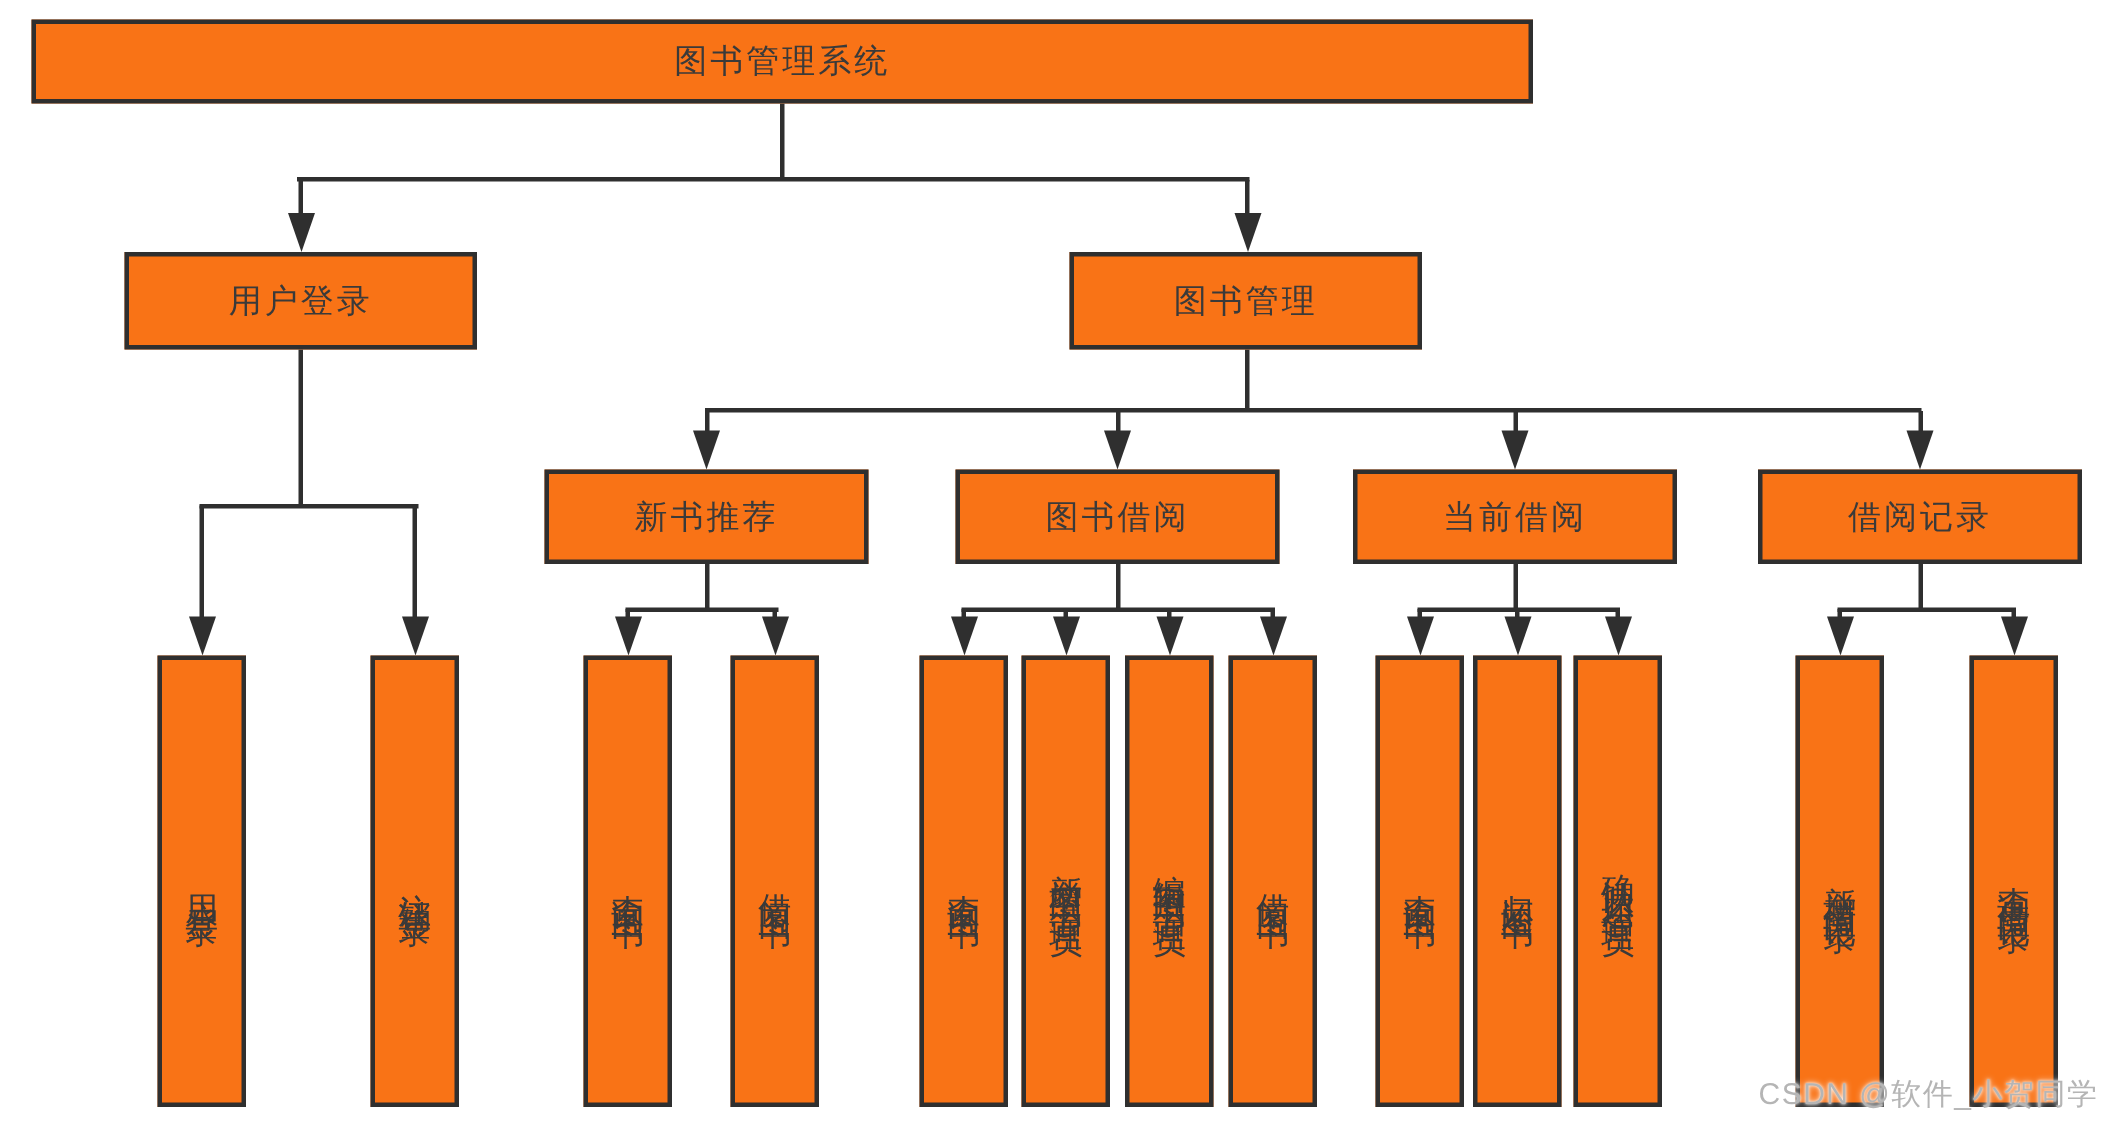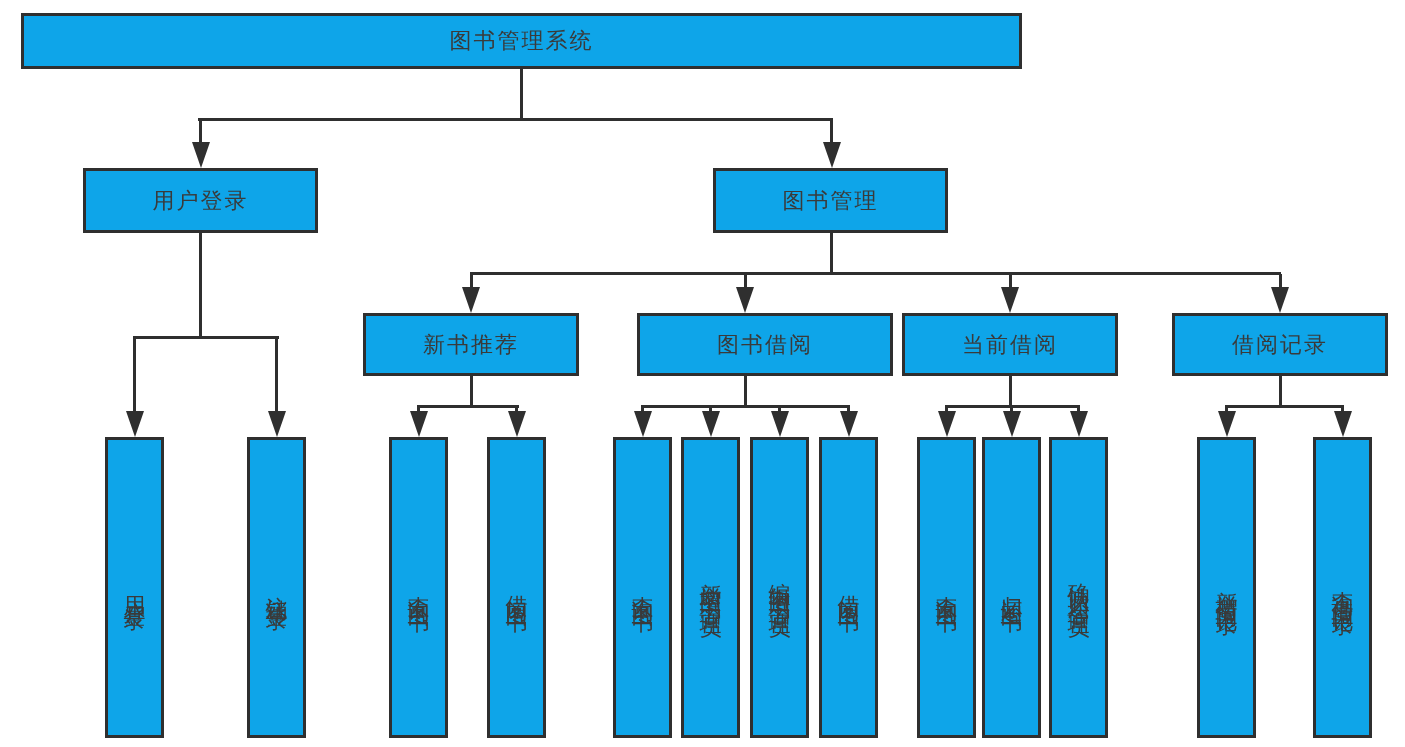--- a/index.html
+++ b/index.html
@@ -1,21 +1,21 @@
 <!DOCTYPE html>
 <html><head>
 <meta charset="utf-8">
 <style>
   html,body{margin:0;padding:0;background:#ffffff;}
   #canvas{
     position:relative;width:1405px;height:747px;background:#ffffff;
     font-family:"Liberation Sans","DejaVu Sans",sans-serif;color:#3a3a3a;overflow:hidden;
   }
   .box{
-    position:absolute;box-sizing:border-box;background:#0ea5e9;
+    position:absolute;box-sizing:border-box;background:#f97316;
     border:3px solid #2f2f2f;display:flex;align-items:center;justify-content:center;
     z-index:2;
   }
   .box span{color:#3a3a3a;}
   .h-label{font-size:22px;letter-spacing:2px;white-space:nowrap;}
   .leaf span{
     writing-mode:vertical-rl;text-orientation:mixed;
     font-size:22px;letter-spacing:5px;line-height:1;white-space:nowrap;
   }
   .vline,.hline{position:absolute;background:#2f2f2f;z-index:1;}
@@ -24,21 +24,21 @@
   .arrow{
     position:absolute;width:0;height:0;z-index:1;
     border-left:9px solid transparent;border-right:9px solid transparent;
     border-top:26px solid #2f2f2f;
   }
   
   #n-root{left:21px;top:13px;width:1001px;height:56px;}
   #n-user-login{left:83px;top:168px;width:235px;height:65px;}
   #n-book-mgmt{left:713px;top:168px;width:235px;height:65px;}
   #n-new-book-rec{left:363px;top:313px;width:216px;height:63px;}
-  #n-book-borrow{left:637px;top:313px;width:256px;height:63px;}
+  #n-book-borrow{left:637px;top:313px;width:216px;height:63px;}
   #n-current-borrow{left:902px;top:313px;width:216px;height:63px;}
   #n-borrow-record{left:1172px;top:313px;width:216px;height:63px;}
   .leaf{top:437px;width:59px;height:301px;}
   #n-leaf-user-login{left:105px;}
   #n-leaf-logout{left:247px;}
   #n-leaf-query-book-1{left:389px;}
   #n-leaf-borrow-book-1{left:487px;}
   #n-leaf-query-book-2{left:613px;}
   #n-leaf-add-book{left:681px;}
   #n-leaf-edit-book{left:750px;}
@@ -174,13 +174,14 @@
   <div id="n-leaf-confirm-return" class="box leaf">
     <span>确认归还（管理员）</span>
   </div>
   <div id="n-leaf-add-record" class="box leaf">
     <span>新增借阅记录</span>
   </div>
   <div id="n-leaf-query-record" class="box leaf">
     <span>查询借阅记录</span>
   </div>
 
+  <div id="watermark">CSDN @软件_小贺同学</div>
 </div>
 
 </body></html>

